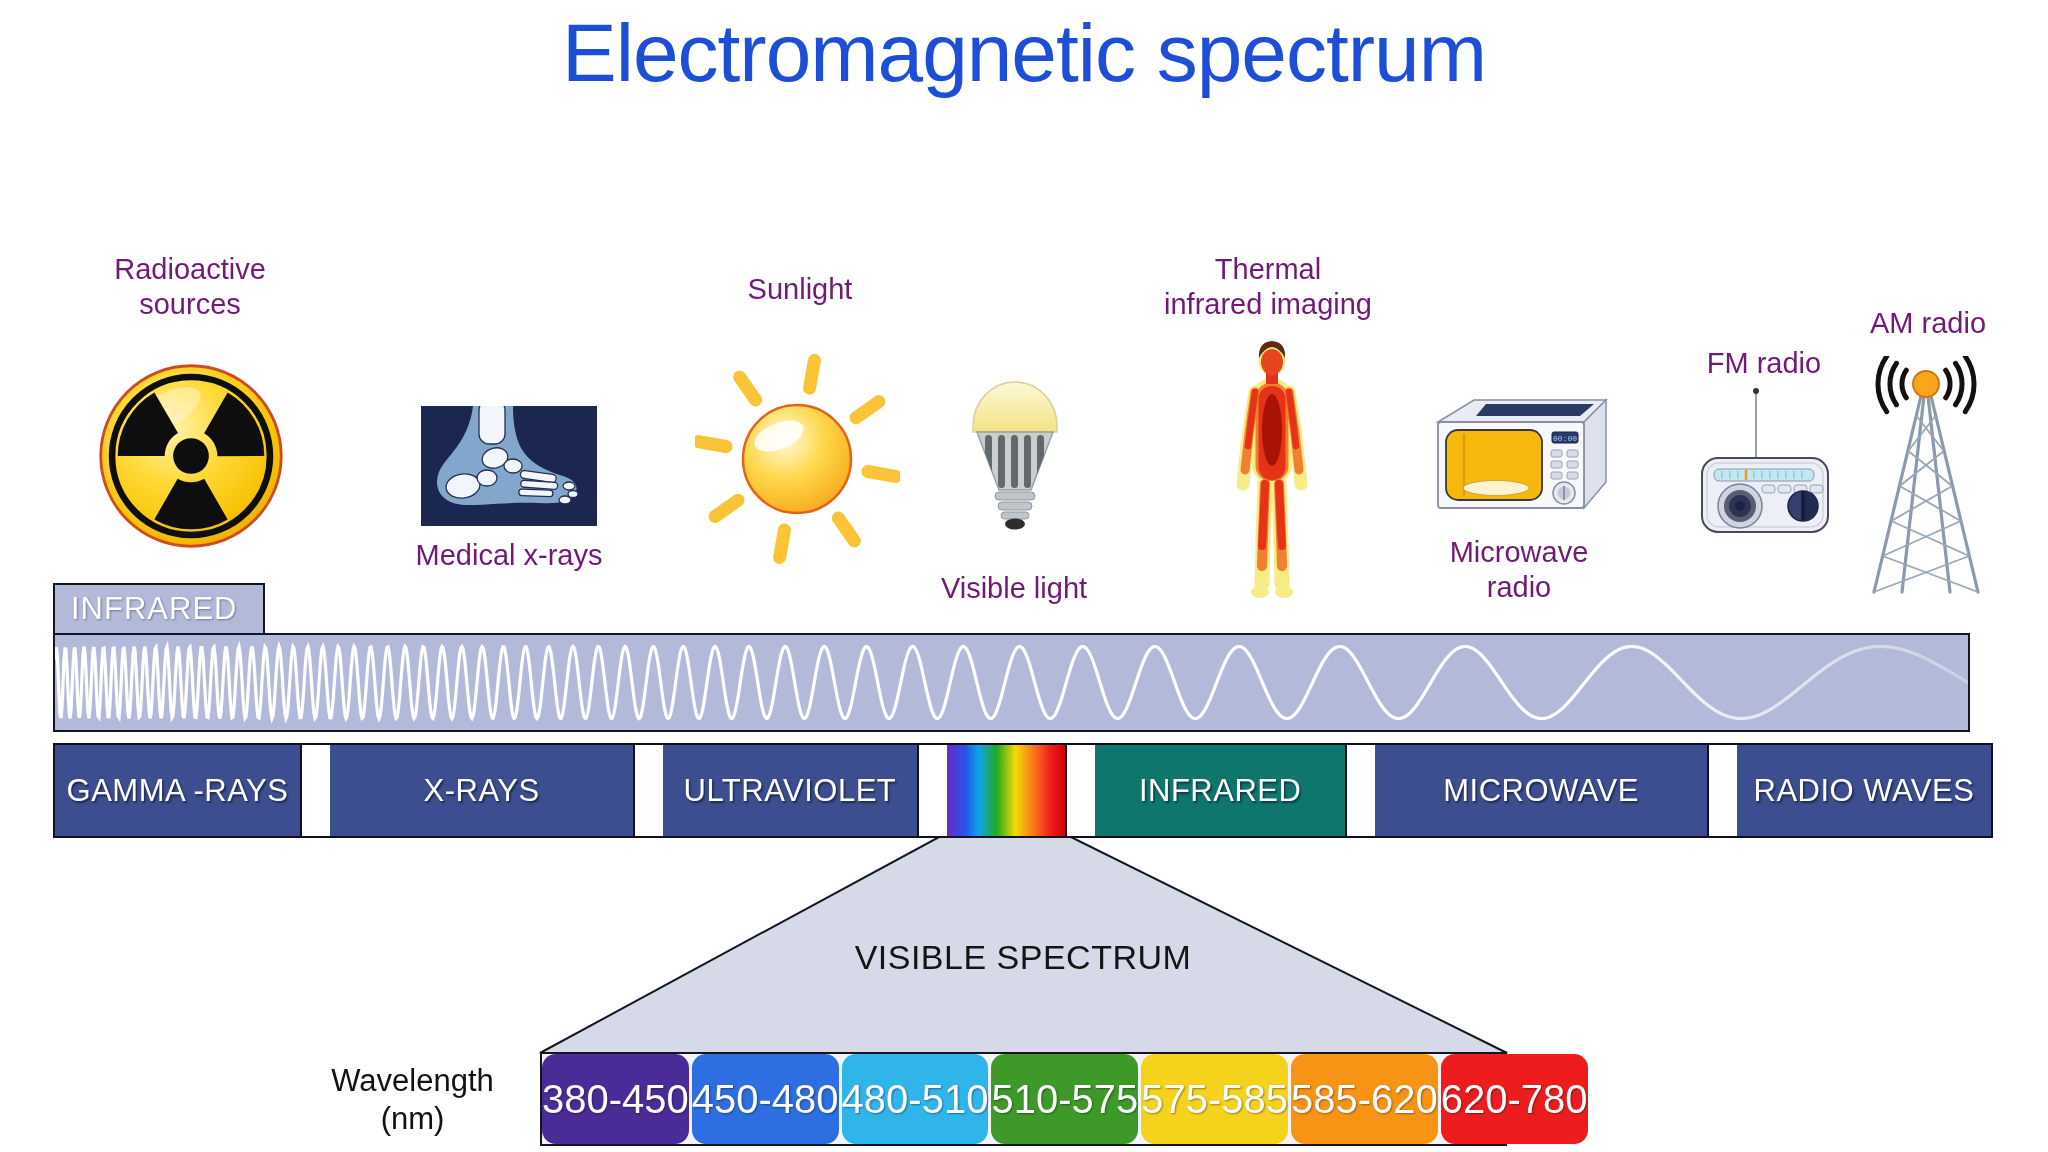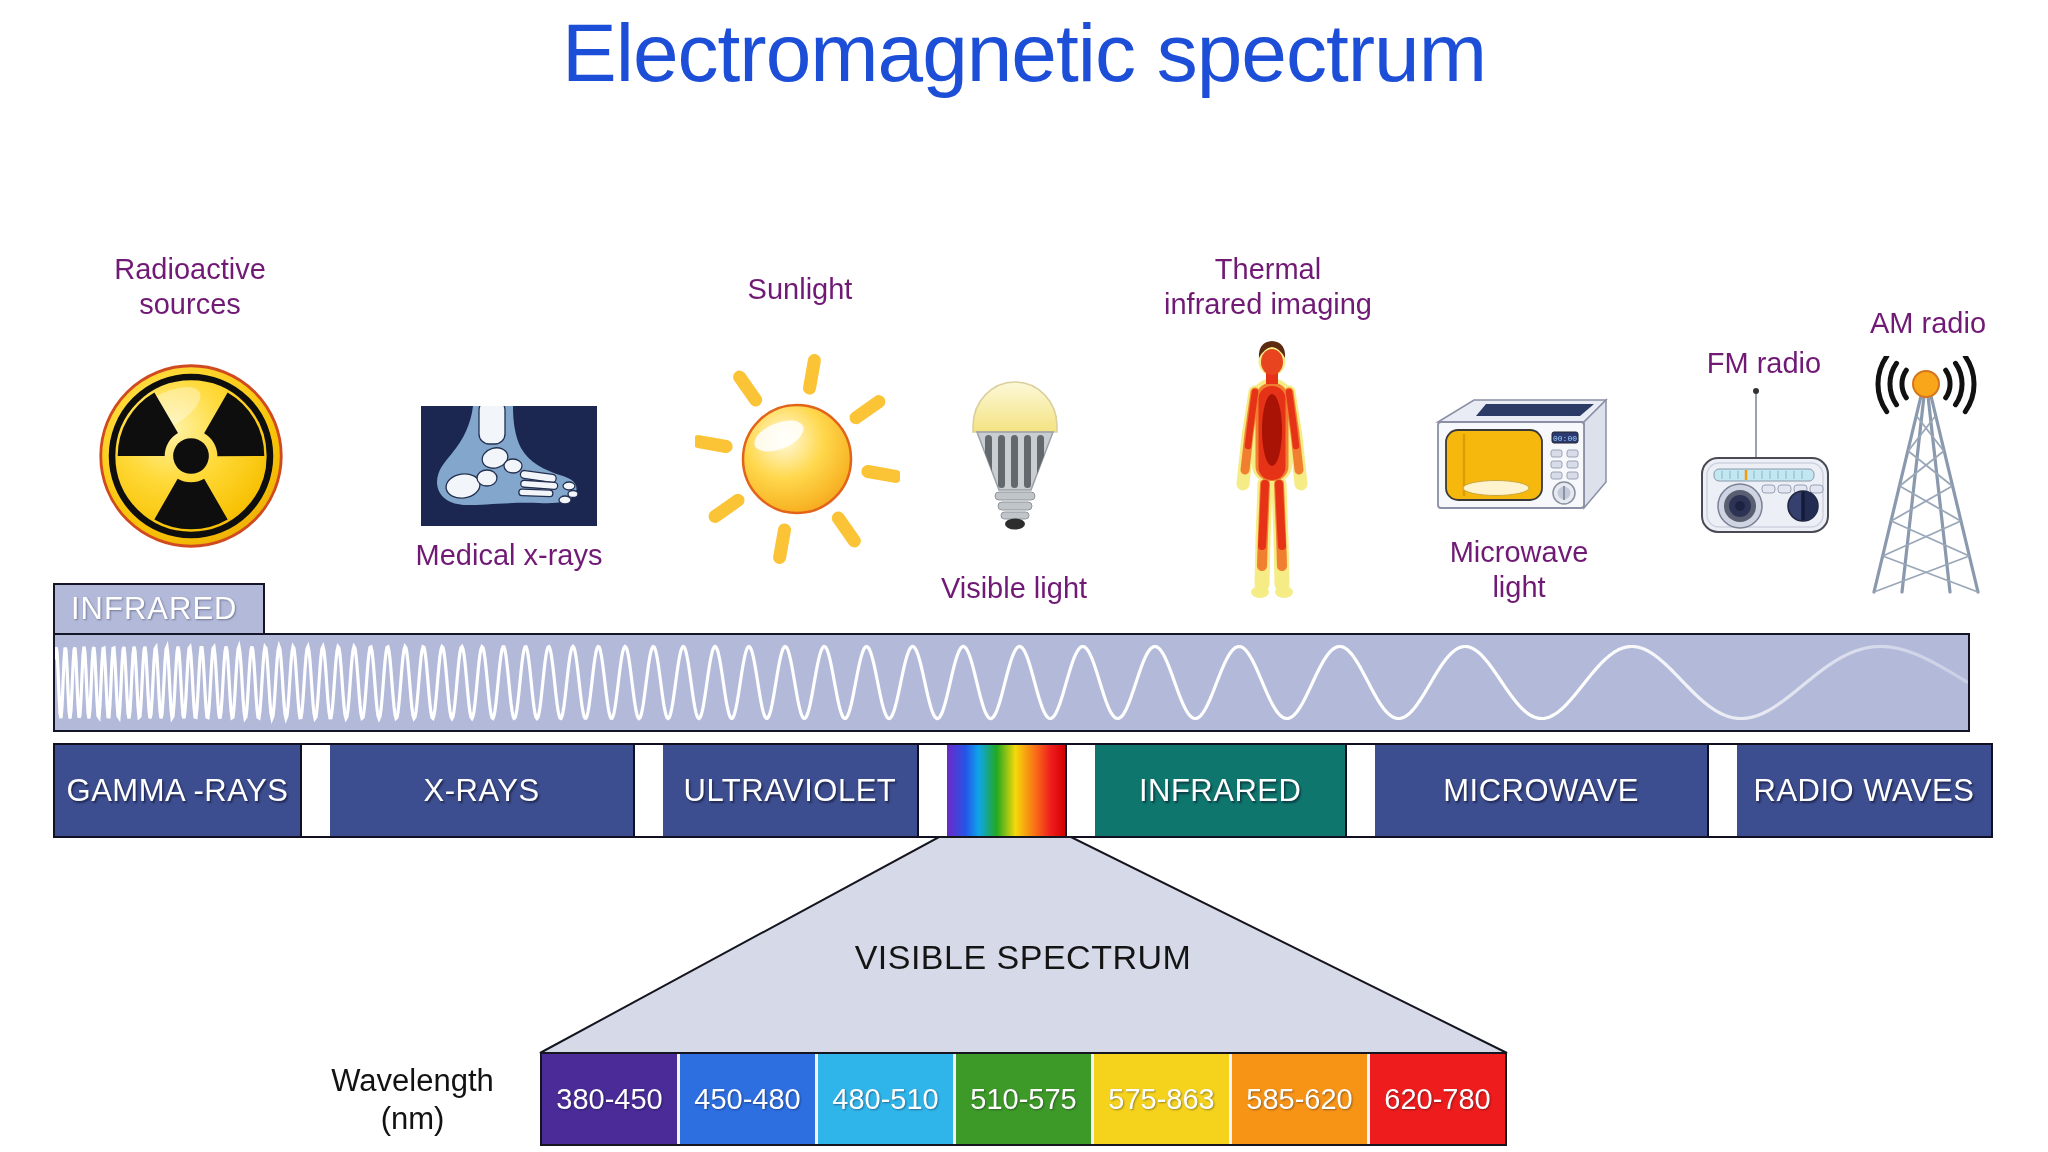--- a/index.html
+++ b/index.html
@@ -46,22 +46,23 @@
   .wl-axis{
     left:300px;top:1062px;width:225px;text-align:center;
     font-size:31px;line-height:38px;color:#121212;
   }
   .wl-row{
     left:540px;top:1052px;width:967px;height:94px;box-sizing:border-box;
     border:2px solid #15151f;display:flex;gap:3px;background:#f2f3f8;
   }
   .wl-cell{
     flex:1;display:flex;align-items:center;justify-content:center;
-    color:#ffffff;font-size:29px;text-shadow:1px 1px 2px rgba(10,10,30,.4);
+    color:#ffffff;font-size:40px;text-shadow:1px 1px 2px rgba(10,10,30,.4);
     white-space:nowrap;
+    border-radius:14px;
   }
 </style>
 </head>
 <body>
 
 <div class="canvas">
 
   <div class="abs title">Electromagnetic spectrum</div>
 
   <div class="abs iconlabel" style="left:70px;top:252px;width:240px;">
@@ -72,21 +73,21 @@
   <div class="abs iconlabel" style="left:1140px;top:252px;width:256px;">
     <div>Thermal</div>
     <div>infrared imaging</div>
   </div>
   <div class="abs iconlabel" style="left:1828px;top:306px;width:200px;">AM radio</div>
   <div class="abs iconlabel" style="left:1664px;top:346px;width:200px;">FM radio</div>
   <div class="abs iconlabel" style="left:399px;top:538px;width:220px;">Medical x-rays</div>
   <div class="abs iconlabel" style="left:914px;top:571px;width:200px;">Visible light</div>
   <div class="abs iconlabel" style="left:1419px;top:535px;width:200px;">
     <div>Microwave</div>
-    <div>light</div>
+    <div>radio</div>
   </div>
 
   <svg class="abs" style="left:97px;top:362px;" width="188" height="188" viewBox="0 0 200 200">
     <defs>
       <radialGradient id="radGrad" cx="40%" cy="35%" r="75%">
         <stop offset="0%" stop-color="#fff3a6"></stop>
           <stop offset="40%" stop-color="#ffd937"></stop>
         <stop offset="75%" stop-color="#f8c307"></stop>
           <stop offset="100%" stop-color="#e9a604"></stop>
       </radialGradient>
@@ -319,18 +320,18 @@
 
   <div class="abs wl-axis">
     <div>Wavelength</div>
     <div>(nm)</div>
   </div>
   <div class="abs wl-row">
     <div class="wl-cell" style="background-color: rgb(74, 43, 152);">380-450</div>
     <div class="wl-cell" style="background-color: rgb(45, 110, 224);">450-480</div>
     <div class="wl-cell" style="background-color: rgb(47, 181, 234);">480-510</div>
     <div class="wl-cell" style="background-color: rgb(62, 154, 40);">510-575</div>
-    <div class="wl-cell" style="background-color: rgb(245, 211, 29);">575-863</div>
+    <div class="wl-cell" style="background-color: rgb(245, 211, 29);">575-585</div>
     <div class="wl-cell" style="background-color: rgb(247, 148, 22);">585-620</div>
     <div class="wl-cell" style="background-color: rgb(238, 28, 28);">620-780</div>
   </div>
 
 </div>
 
 </body></html>

